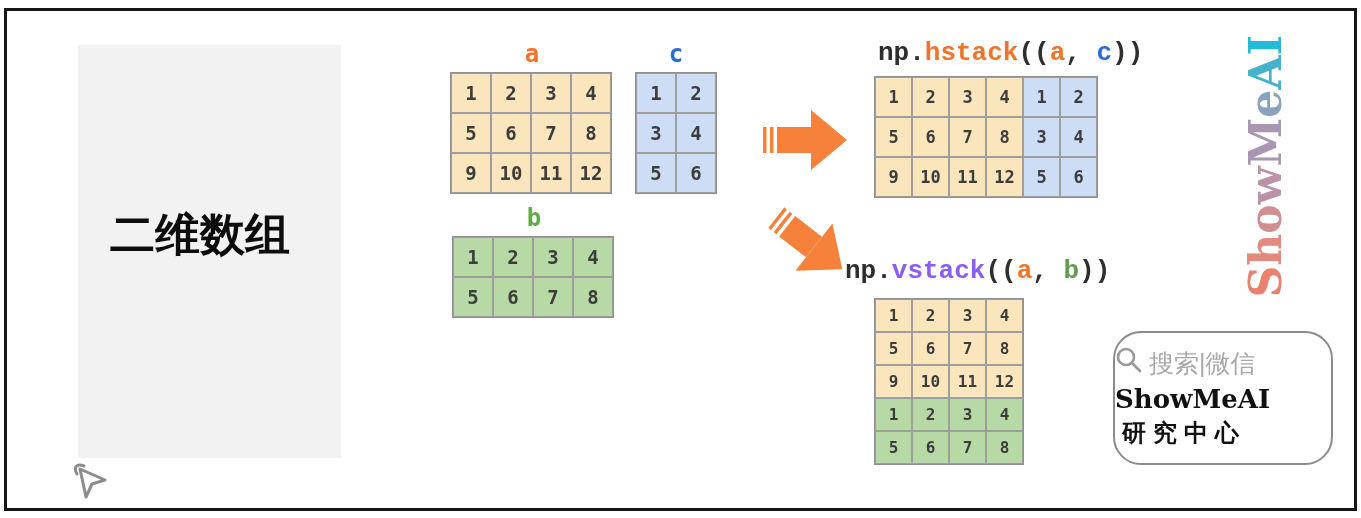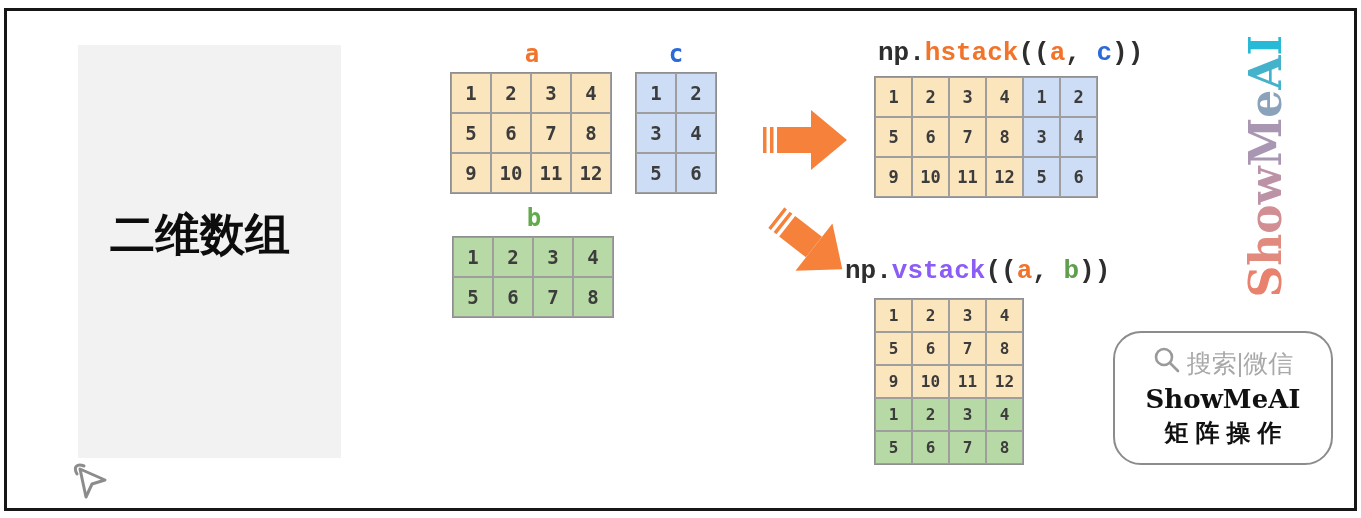--- a/index.html
+++ b/index.html
@@ -48,21 +48,21 @@
   .arrow { position:absolute; }
   .arrow-1 { left:763px; top:110px; }
   .arrow-2 { left:766px; top:213px; transform:rotate(38deg); transform-origin:center; }
 
   
   .brand-vertical { position:absolute; left:1135px; top:142px; width:260px; text-align:center;
     transform:rotate(-90deg); transform-origin:center;
     font-family:"DejaVu Serif", serif; font-weight:700; font-size:44px; white-space:nowrap; letter-spacing:0px; }
   .wechat-card { position:absolute; left:1113px; top:331px; width:220px; height:134px;
     background:#ffffff; border:2.5px solid #8c8c8c; border-radius:28px;
-    display:flex; flex-direction:column; align-items:center; }
+    display:flex; flex-direction:column; align-items:flex-start; }
   .wc-search { display:flex; align-items:center; gap:6px; margin-top:13px;
     color:#a8a8a8; font-size:25px; font-weight:500; }
   .wc-brand { margin-top:4px; font-family:"DejaVu Serif", serif; font-weight:900;
     font-size:26px; color:#111111; }
   .wc-sub { margin-top:3px; font-size:24px; font-weight:900; color:#111111;
     letter-spacing:7px; padding-left:7px; }
 
   
   .url-icon { position:absolute; left:70px; top:461px; }
   .url-text { position:absolute; left:112px; top:466px; font-size:26px; font-weight:600;
@@ -190,21 +190,21 @@
     <div class="wc-search">
       <span>
         <svg width="28" height="28" viewBox="0 0 28 28">
           <circle cx="11" cy="11" r="8" fill="none" stroke="#9a9a9a" stroke-width="2.6"></circle>
           <line x1="17" y1="17" x2="25" y2="25" stroke="#9a9a9a" stroke-width="2.6" stroke-linecap="round"></line>
         </svg>
       </span>
       <span>搜索|微信</span>
     </div>
     <div class="wc-brand">ShowMeAI</div>
-    <div class="wc-sub">矩阵操作</div>
+    <div class="wc-sub">研究中心</div>
   </div>
 
   <span class="url-icon">
     <svg width="40" height="40" viewBox="0 0 40 40">
       <path d="M7 13 C3 6 7 2 14 5" fill="none" stroke="#8c8c8c" stroke-width="3" stroke-linecap="round"></path>
       <path d="M10 8 L35 19 L22 23 L16 36 Z" fill="none" stroke="#8c8c8c" stroke-width="3" stroke-linejoin="round"></path>
     </svg>
   </span>
 </div>
 

